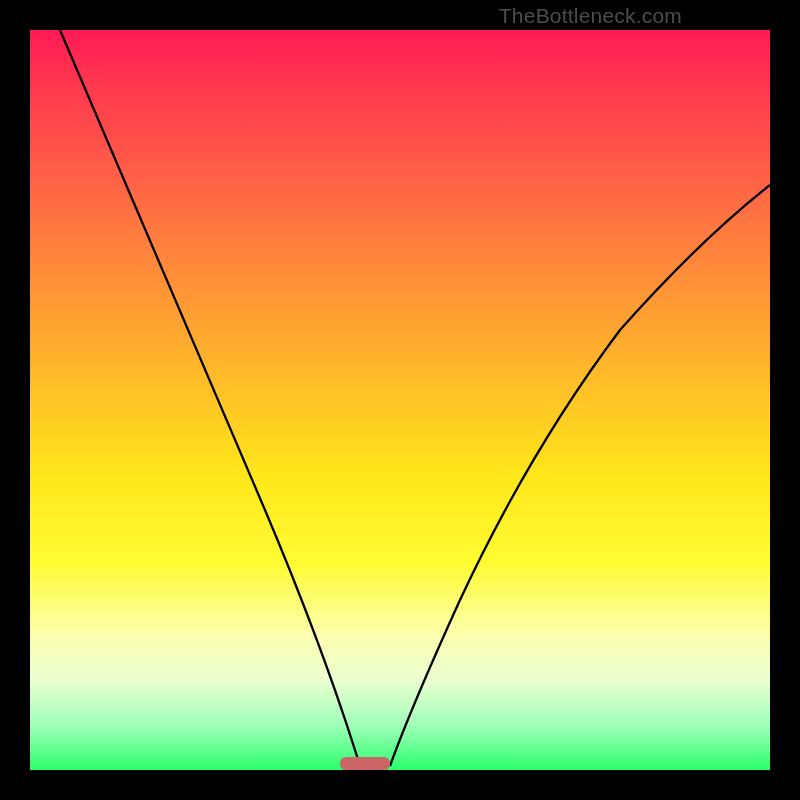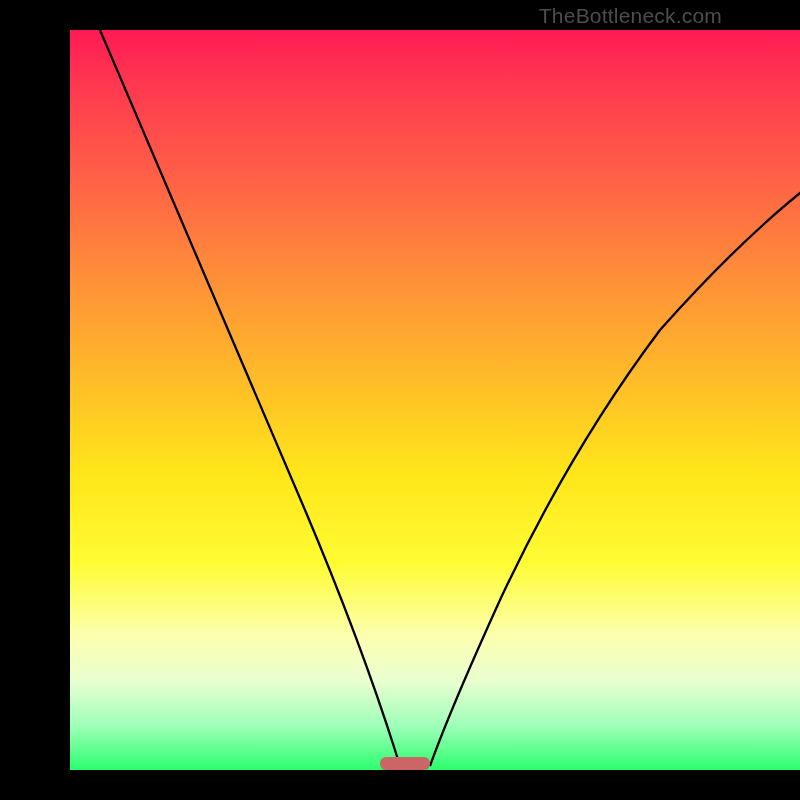--- a/index.html
+++ b/index.html
@@ -4,21 +4,20 @@
 <style>
   * { margin: 0; padding: 0; box-sizing: border-box; }
   html, body { width: 800px; height: 800px; overflow: hidden; }
   body { background: #000; font-family: Arial, Helvetica, sans-serif; }
 
   .frame {
     position: absolute;
     top: 0; left: 0;
     width: 692px; height: 800px;
     background: #000;
-    margin-left: 40px;
   }
 
   .plot-area {
     position: absolute;
     top: 30px; left: 30px;
     width: 740px; height: 740px;
     background: linear-gradient(to bottom,
       #ff1a55 0%,
       #ff3350 6%,
       #ff5a48 18%,

